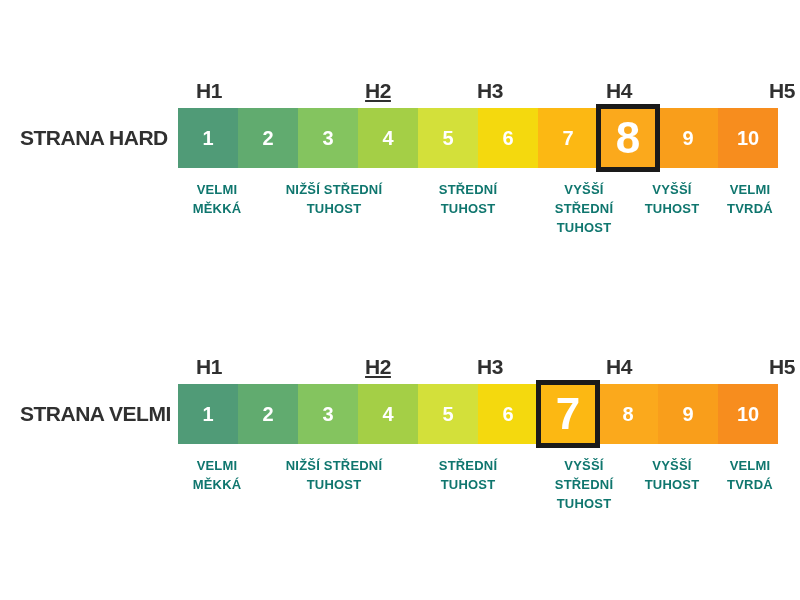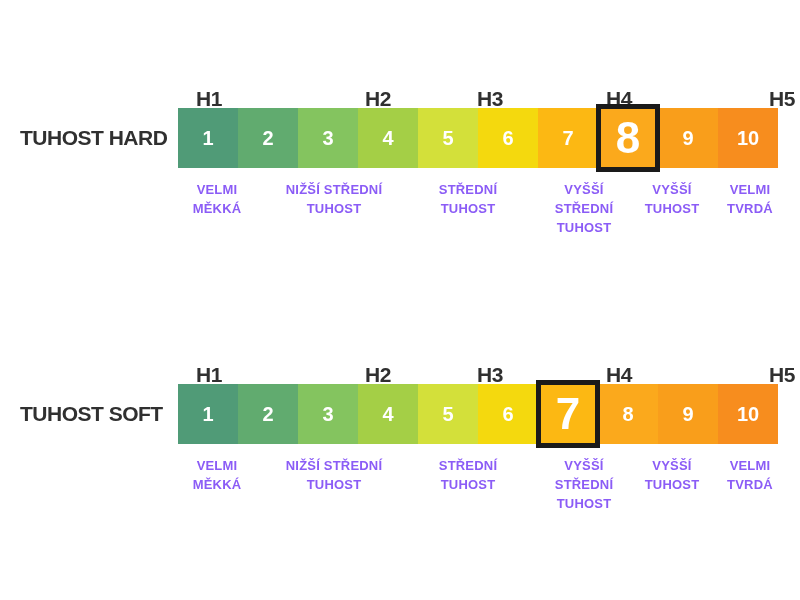--- a/index.html
+++ b/index.html
@@ -37,21 +37,20 @@
     color: #303030;
     white-space: nowrap;
   }
 
   .h-labels {
     position: absolute;
     left: 0;
     top: 10px;
     width: 652px;
     height: 24px;
-    margin-top: 8px;
   }
   .h-label {
     position: absolute;
     top: 0;
     transform: translateX(-50%);
     font-size: 21px;
     font-weight: bold;
     letter-spacing: -0.5px;
     color: #303030;
     line-height: 22px;
@@ -102,37 +101,37 @@
   }
   .desc {
     position: absolute;
     top: 0;
     transform: translateX(-50%);
     text-align: center;
     font-size: 13px;
     font-weight: bold;
     letter-spacing: 0.2px;
     line-height: 19px;
-    color: #8b5cf6;
+    color: #0f766e;
     white-space: pre-line;
   }
   .pos-d1 { left: 217px; }
   .pos-d2 { left: 334px; }
   .pos-d3 { left: 468px; }
   .pos-d4 { left: 584px; }
   .pos-d5 { left: 672px; }
   .pos-d6 { left: 750px; }
 </style>
 </head>
 <body>
 
 <div class="canvas">
 
   <section class="scale-row row-hard">
-    <div class="row-title">TUHOST HARD</div>
+    <div class="row-title">STRANA HARD</div>
     <div class="h-labels">
         <div class="h-label pos-h1">H1</div>
         <div class="h-label pos-h2">H2</div>
         <div class="h-label pos-h3">H3</div>
         <div class="h-label pos-h4">H4</div>
         <div class="h-label pos-h5">H5</div>
       </div>
     <div class="band">
         <div class="cell" style="background: rgb(80, 155, 119);">
           <span>1</span>
@@ -176,21 +175,21 @@
 STŘEDNÍ
 TUHOST</div>
         <div class="desc pos-d5">VYŠŠÍ
 TUHOST</div>
         <div class="desc pos-d6">VELMI
 TVRDÁ</div>
       </div>
   </section>
 
   <section class="scale-row row-soft">
-    <div class="row-title">TUHOST SOFT</div>
+    <div class="row-title">STRANA VELMI</div>
     <div class="h-labels">
         <div class="h-label pos-h1">H1</div>
         <div class="h-label pos-h2">H2</div>
         <div class="h-label pos-h3">H3</div>
         <div class="h-label pos-h4">H4</div>
         <div class="h-label pos-h5">H5</div>
       </div>
     <div class="band">
         <div class="cell" style="background: rgb(80, 155, 119);">
           <span>1</span>

